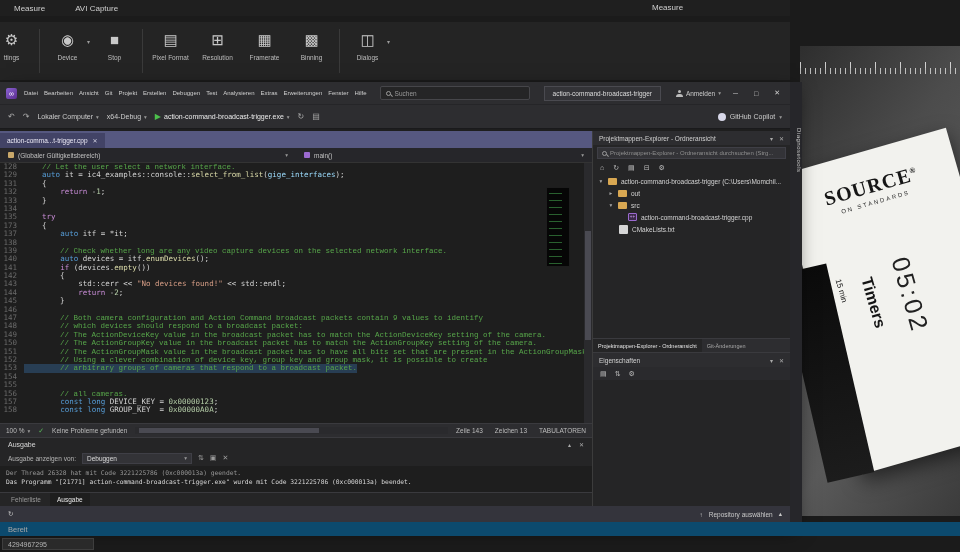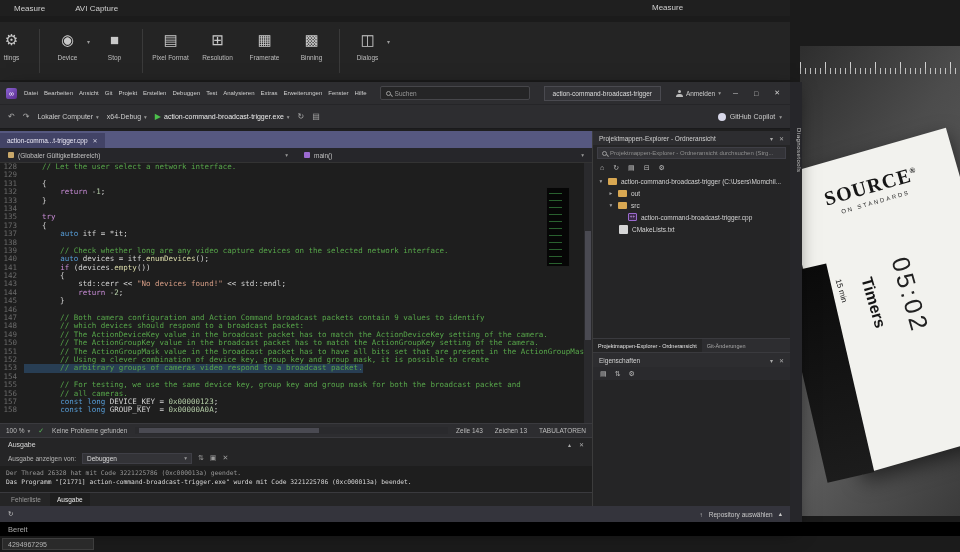--- a/index.html
+++ b/index.html
@@ -9,21 +9,21 @@
 
 .cap-menubar{position:absolute;left:0;top:0;width:790px;height:16px;background:#1f1f1f;display:flex;align-items:center;gap:30px;padding-left:14px;font-size:8px;color:#cfcfcf;}
 .cap-menu-right{position:absolute;left:652px;top:3px;font-size:8px;color:#cfcfcf;}
 .cap-toolbar{position:absolute;left:0;top:22px;width:790px;height:58px;background:#242424;overflow:hidden;}
 .cap-toolbar-inner{display:flex;align-items:flex-start;padding-top:7px;margin-left:-12px;}
 .tb-btn{width:47px;display:flex;flex-direction:column;align-items:center;gap:3px;position:relative;cursor:default;}
 .tb-icon{font-size:15px;color:#c9c9c9;height:22px;line-height:22px;}
 .tb-label{font-size:6.5px;color:#bdbdbd;white-space:nowrap;}
 .tb-sep{width:1px;height:44px;background:#3a3a3a;margin:0 4px;flex:0 0 1px;}
 .tb-dd{position:absolute;right:1px;top:9px;font-size:6px;color:#999;}
-.cap-status{position:absolute;left:0;top:522px;width:960px;height:14px;background:#000000;font-size:7.5px;color:#a8a8a8;display:flex;align-items:center;padding-left:8px;}
+.cap-status{position:absolute;left:0;top:522px;width:960px;height:14px;background:#0c4a6e;font-size:7.5px;color:#a8a8a8;display:flex;align-items:center;padding-left:8px;}
 .cap-value{position:absolute;left:2px;top:538px;width:92px;height:12px;background:#2a2a2a;border:1px solid #3e3e3e;color:#b5b5b5;font-size:7px;display:flex;align-items:center;padding-left:5px;}
 
 
 .video-feed{position:absolute;left:800px;top:46px;width:160px;height:470px;background:linear-gradient(125deg,#2e2e2e,#4c4c4c 35%,#5a5a5a 65%,#3b3b3b);overflow:hidden;}
 .ruler{position:absolute;left:0;top:16px;width:100%;height:12px;
  background:repeating-linear-gradient(90deg,#e8e8e8 0 1px,transparent 1px 5px),repeating-linear-gradient(90deg,#ffffff 0 1px,transparent 1px 25px);
  background-size:100% 6px,100% 12px;background-repeat:repeat-x;background-position:left bottom,left bottom;opacity:.75;}
 .card{position:absolute;left:16px;top:100px;width:176px;height:310px;background:#f2f2ee;transform:rotate(-16deg);box-shadow:0 8px 20px rgba(0,0,0,.55);}
 .card-side{position:absolute;left:-30px;top:96px;width:48px;height:214px;background:linear-gradient(#0b0b0b,#1c1c1c);transform:rotate(3deg);}
 .card-brand{margin-top:24px;text-align:center;font-family:"Liberation Serif",serif;font-weight:bold;font-size:20px;color:#161616;letter-spacing:1px;}
@@ -66,21 +66,21 @@
 .etab{height:15px;background:#424366;color:#eceaf6;font-size:6.5px;display:flex;align-items:center;gap:5px;padding:0 7px;}
 .etab .x{font-size:6px;color:#cfcfe0;}
 .navbar{height:15px;background:#26262a;border-bottom:1px solid #333;display:flex;}
 .nav-dd{flex:1;display:flex;align-items:center;gap:4px;padding:0 8px;font-size:6.5px;color:#c0c0c0;}
 .nav-dd .dd-caret{margin-left:auto;}
 .nav-ic{width:6px;height:6px;border-radius:1px;}
 .code-area{height:260px;position:relative;overflow:hidden;background:#1e1e1e;}
 .code-line{height:8.4px;line-height:8.4px;font-family:"DejaVu Sans Mono",monospace;font-size:7.5px;white-space:pre;display:flex;}
 .code-line .ln{width:24px;text-align:right;padding-right:7px;color:#6a6a6a;flex:0 0 24px;}
 .code-line.sel .lc{background:rgba(50,89,129,.55);}
-.tk-c{color:#57a64a;} .tk-k{color:#569cd6;} .tk-x{color:#c88cd6;} .tk-s{color:#d69d85;}
+.tk-c{color:#57a64a;font-family:Liberation Mono, monospace;} .tk-k{color:#569cd6;} .tk-x{color:#c88cd6;} .tk-s{color:#d69d85;}
 .tk-n{color:#b5cea8;} .tk-f{color:#dcdcaa;} .tk-v{color:#9cdcfe;} .tk-p{color:#d4d4d4;}
 .v-scroll{position:absolute;right:0;top:0;width:8px;height:100%;background:#2a2a2d;}
 .v-thumb{position:absolute;left:1px;right:1px;top:26%;height:42%;background:#4a4a52;}
 .mini-thumb{position:absolute;right:22px;top:24px;width:24px;height:80px;background:#060606;border:1px solid #1d1d1d;
  background-image:repeating-linear-gradient(0deg,transparent 0 6px,rgba(70,170,80,.55) 6px 7px);background-size:60% 100%;background-repeat:no-repeat;background-position:2px 4px;}
 .editor-status{height:14px;background:#2d2d30;border-top:1px solid #3a3a3e;display:flex;align-items:center;gap:8px;padding:0 6px;font-size:6.5px;color:#bdbdbd;}
 .zoom-dd{display:flex;gap:3px;align-items:center;}
 .ok-check{color:#58b558;font-size:7px;}
 .h-scroll{flex:1;height:7px;background:#2a2a2d;position:relative;}
 .h-thumb{position:absolute;left:4px;top:1px;width:180px;height:5px;background:#4a4a52;}
@@ -272,21 +272,21 @@
           </div>
           <div class="nav-dd">
             <span class="nav-ic" style="background:#9b6ad0"></span>
             <span>main()</span>
             <span class="dd-caret">▾</span>
           </div>
         </div>
         <div class="code-area">
           <div>
               <div class="code-line"><span class="ln">128</span><span class="lc"><span class="tk-c">    // Let the user select a network interface.</span></span></div>
-              <div class="code-line"><span class="ln">129</span></div>
+              <div class="code-line"><span class="ln">129</span><span class="lc"><span class="tk-p">    </span><span class="tk-k">auto</span><span class="tk-p"> it = ic4_examples::console::</span><span class="tk-f">select_from_list</span><span class="tk-p">(</span><span class="tk-v">gige_interfaces</span><span class="tk-p">);</span></span></div>
               <div class="code-line"><span class="ln">131</span><span class="lc"><span class="tk-p">    {</span></span></div>
               <div class="code-line"><span class="ln">132</span><span class="lc"><span class="tk-p">        </span><span class="tk-x">return</span><span class="tk-p"> -</span><span class="tk-n">1</span><span class="tk-p">;</span></span></div>
               <div class="code-line"><span class="ln">133</span><span class="lc"><span class="tk-p">    }</span></span></div>
               <div class="code-line"><span class="ln">134</span><span class="lc"></span></div>
               <div class="code-line"><span class="ln">135</span><span class="lc"><span class="tk-p">    </span><span class="tk-x">try</span></span></div>
               <div class="code-line"><span class="ln">173</span><span class="lc"><span class="tk-p">    {</span></span></div>
               <div class="code-line"><span class="ln">137</span><span class="lc"><span class="tk-p">        </span><span class="tk-k">auto</span><span class="tk-p"> itf = *it;</span></span></div>
               <div class="code-line"><span class="ln">138</span><span class="lc"></span></div>
               <div class="code-line"><span class="ln">139</span><span class="lc"><span class="tk-c">        // Check whether long are any video capture devices on the selected network interface.</span></span></div>
               <div class="code-line"><span class="ln">140</span><span class="lc"><span class="tk-p">        </span><span class="tk-k">auto</span><span class="tk-p"> devices = itf.</span><span class="tk-f">enumDevices</span><span class="tk-p">();</span></span></div>
@@ -295,23 +295,23 @@
               <div class="code-line"><span class="ln">143</span><span class="lc"><span class="tk-p">            std::cerr &lt;&lt; </span><span class="tk-s">"No devices found!"</span><span class="tk-p"> &lt;&lt; std::endl;</span></span></div>
               <div class="code-line"><span class="ln">144</span><span class="lc"><span class="tk-p">            </span><span class="tk-x">return</span><span class="tk-p"> -</span><span class="tk-n">2</span><span class="tk-p">;</span></span></div>
               <div class="code-line"><span class="ln">145</span><span class="lc"><span class="tk-p">        }</span></span></div>
               <div class="code-line"><span class="ln">146</span><span class="lc"></span></div>
               <div class="code-line"><span class="ln">147</span><span class="lc"><span class="tk-c">        // Both camera configuration and Action Command broadcast packets contain 9 values to identify</span></span></div>
               <div class="code-line"><span class="ln">148</span><span class="lc"><span class="tk-c">        // which devices should respond to a broadcast packet:</span></span></div>
               <div class="code-line"><span class="ln">149</span><span class="lc"><span class="tk-c">        // The ActionDeviceKey value in the broadcast packet has to match the ActionDeviceKey setting of the camera.</span></span></div>
               <div class="code-line"><span class="ln">150</span><span class="lc"><span class="tk-c">        // The ActionGroupKey value in the broadcast packet has to match the ActionGroupKey setting of the camera.</span></span></div>
               <div class="code-line"><span class="ln">151</span><span class="lc"><span class="tk-c">        // The ActionGroupMask value in the broadcast packet has to have all bits set that are present in the ActionGroupMask</span></span></div>
               <div class="code-line"><span class="ln">152</span><span class="lc"><span class="tk-c">        // Using a clever combination of device key, group key and group mask, it is possible to create</span></span></div>
-              <div class="code-line sel"><span class="ln">153</span><span class="lc"><span class="tk-c">        // arbitrary groups of cameras video respond to a broadcast packet.</span></span></div>
+              <div class="code-line sel"><span class="ln">153</span><span class="lc"><span class="tk-c">        // arbitrary groups of cameras that respond to a broadcast packet.</span></span></div>
               <div class="code-line"><span class="ln">154</span><span class="lc"></span></div>
-              <div class="code-line"><span class="ln">155</span><span class="lc"><span class="tk-c">        // For testing, we use the same device key, group key and group mask for both the broadcast packet and</span></span></div>
+              <div class="code-line"><span class="ln">155</span></div>
               <div class="code-line"><span class="ln">156</span><span class="lc"><span class="tk-c">        // all cameras.</span></span></div>
               <div class="code-line"><span class="ln">157</span><span class="lc"><span class="tk-p">        </span><span class="tk-k">const long</span><span class="tk-p"> DEVICE_KEY = </span><span class="tk-n">0x00000123</span><span class="tk-p">;</span></span></div>
               <div class="code-line"><span class="ln">158</span><span class="lc"><span class="tk-p">        </span><span class="tk-k">const long</span><span class="tk-p"> GROUP_KEY  = </span><span class="tk-n">0x00000A0A</span><span class="tk-p">;</span></span></div>
             </div>
           <div class="mini-thumb"></div>
           <div class="v-scroll">
               <div class="v-thumb"></div>
             </div>
         </div>
         <div class="editor-status">

